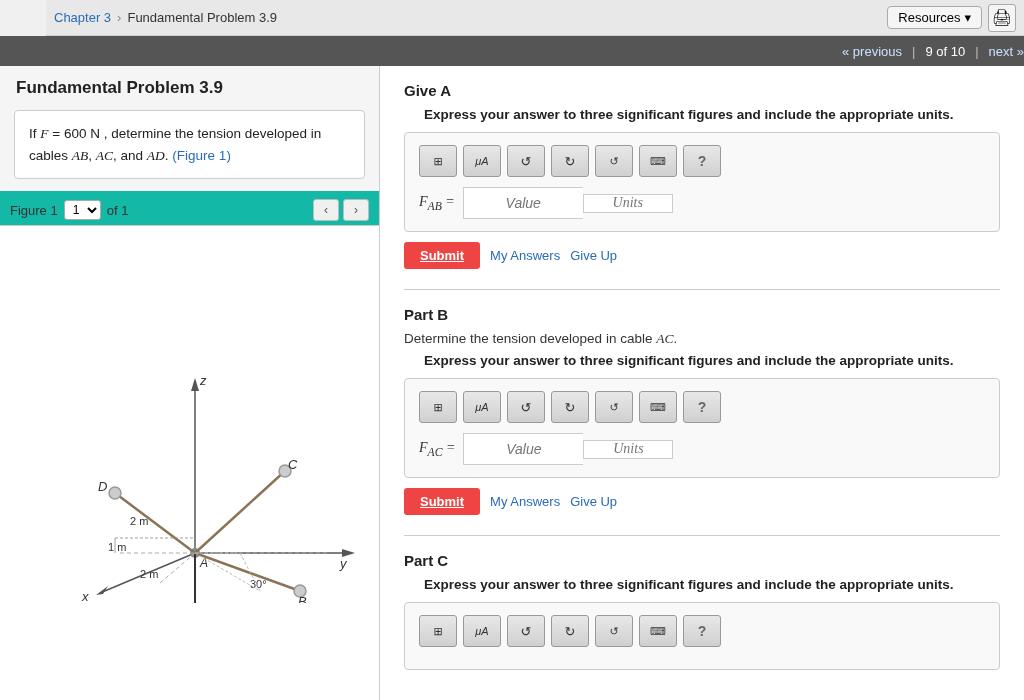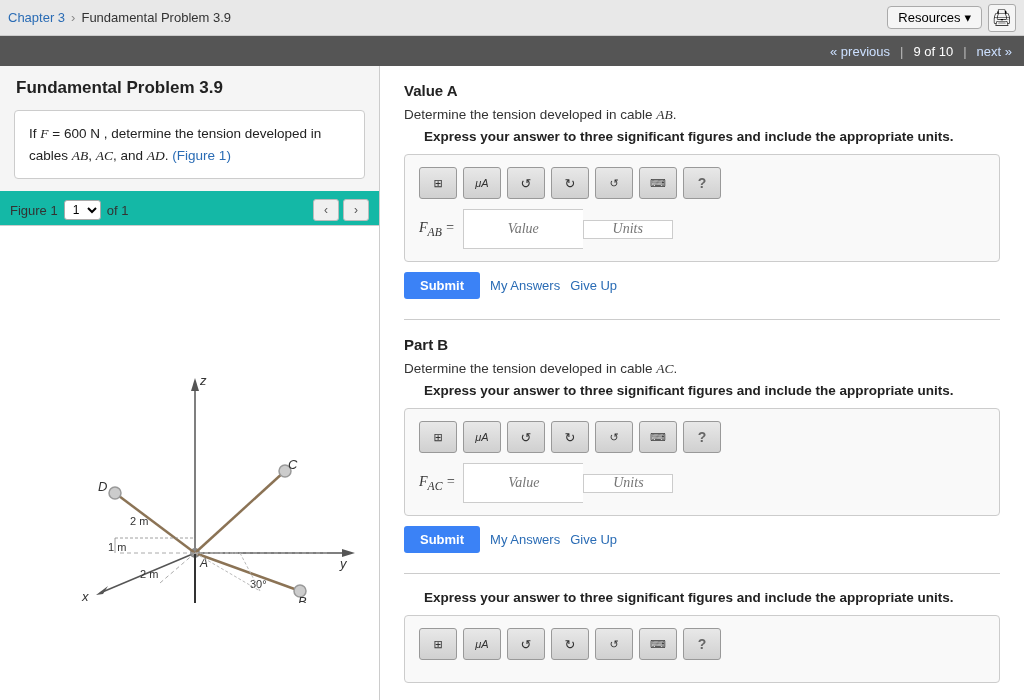--- a/index.html
+++ b/index.html
@@ -1,40 +1,40 @@
 <!DOCTYPE html>
 <html><head>
   <meta charset="utf-8">
   <style>
     * { box-sizing: border-box; margin: 0; padding: 0; }
     body { font-family: Arial, Helvetica, sans-serif; font-size: 14px; background: #f0f0f0; color: #333; width: 1024px; height: 700px; overflow: hidden; }
 
     
     #top-nav {
       display: flex; align-items: center; justify-content: space-between;
-      background: #e8e8e8; border-bottom: 1px solid #ccc; height: 36px; padding: 0 8px;
+      background: #e8e8e8; border-bottom: 1px solid #ccc; height: 36px; padding: 0 8px; margin-left: 46px;
     }
     #breadcrumb { display: flex; align-items: center; gap: 6px; }
     #chapter-link { color: #2a6cb5; text-decoration: none; font-size: 13px; cursor: pointer; }
     .breadcrumb-sep { color: #888; font-size: 13px; }
     #problem-title-nav { font-size: 13px; color: #333; }
     #nav-right { display: flex; align-items: center; gap: 6px; }
     #resources-btn {
       display: flex; align-items: center; border: 1px solid #aaa; border-radius: 4px;
       background: #f5f5f5; padding: 3px 10px; font-size: 13px; cursor: pointer; gap: 4px;
     }
     .arrow-btn {
       width: 28px; height: 28px; border: 1px solid #aaa; border-radius: 3px;
       background: #f5f5f5; cursor: pointer; display: flex; align-items: center; justify-content: center; font-size: 16px;
     }
 
     
     #pagination-bar {
       display: flex; align-items: center; justify-content: flex-end;
-      background: #555; color: #fff; height: 30px; padding: 0 12px; font-size: 13px; gap: 10px;
+      background: #555; color: #fff; height: 30px; padding: 0 0; font-size: 13px; gap: 10px;
     }
     #pagination-bar a { color: #cce0ff; text-decoration: none; cursor: pointer; }
     .page-sep { color: #bbb; }
 
     
     #main-layout { display: flex; height: calc(700px - 66px); }
 
     
     #left-panel {
       width: 380px; min-width: 380px; background: #f5f5f5;
@@ -95,36 +95,36 @@
       display: flex; align-items: center; justify-content: center; font-size: 13px; color: #333;
     }
     .toolbar-btn.grid-icon { font-size: 11px; }
     .toolbar-btn.mu-icon { font-size: 13px; font-style: italic; }
     .toolbar-btn.help-icon { font-size: 14px; font-weight: bold; color: #666; }
 
     
     .input-row { display: flex; align-items: center; gap: 0; }
     .eq-label { font-size: 14px; margin-right: 8px; color: #333; font-style: italic; font-family: "Times New Roman", serif; }
     .value-input {
-      width: 120px; height: 40px; border: 1px solid #ccc; background: #fff;
+      width: 120px; height: 32px; border: 1px solid #ccc; background: #fff;
       text-align: center; font-size: 14px; color: #aaa; font-style: italic;
-      border-right: none; font-family: Liberation Serif, serif;
+      border-right: none; font-family: Liberation Sans, sans-serif;
       outline: none; padding: 0 6px;
     }
     .units-input {
       width: 90px; height: 19px; border: 1px solid #ccc; background: #fff;
       text-align: center; font-size: 14px; color: #aaa; font-style: italic;
       font-family: "Times New Roman", serif; outline: none; padding: 0 6px;
     }
 
     
     .action-row { display: flex; align-items: center; gap: 10px; margin-top: 2px; }
     .submit-btn {
-      background: #3b82f6; color: #fff; border: none; border-radius: 3px;
-      padding: 6px 16px; font-size: 13px; cursor: pointer; font-weight: bold;
+      background: #ef4444; color: #fff; border: none; border-radius: 3px;
+      padding: 6px 16px; font-size: 13px; cursor: pointer; font-weight: bold; text-decoration: underline;
     }
     .my-answers-link { color: #2a6cb5; text-decoration: none; font-size: 13px; cursor: pointer; }
     .give-up-link { color: #2a6cb5; text-decoration: none; font-size: 13px; cursor: pointer; }
   </style>
 </head>
 <body>
 
 <div id="top-nav">
   <div id="breadcrumb">
     <a id="chapter-link">Chapter 3</a>
@@ -225,24 +225,21 @@
         <line x1="175" y1="230" x2="140" y2="260" stroke="#aaa" stroke-width="1" stroke-dasharray="4,3"></line>
 
         <polygon points="175,230 220,230 240,268" fill="none" stroke="#bbb" stroke-width="1" stroke-dasharray="3,2"></polygon>
       </svg>
     </div>
   </div>
 
   <div id="right-panel">
 
     <div class="part-section">
-      <div class="part-label">Value A</div>
-      <div class="part-description">
-        Determine the tension developed in cable <span style="font-style:italic;font-family:'Times New Roman',serif">AB</span>.
-      </div>
+      <div class="part-label">Give A</div>
       <div class="part-instruction">Express your answer to three significant figures and include the appropriate units.</div>
 
       <div class="answer-container">
         <div class="toolbar-row">
           <button class="toolbar-btn grid-icon">⊞</button>
           <button class="toolbar-btn mu-icon" style="font-size:11px;font-style:italic;">μA</button>
           <button class="toolbar-btn">↺</button>
           <button class="toolbar-btn">↻</button>
           <button class="toolbar-btn" style="font-size:11px;">↺</button>
           <button class="toolbar-btn" style="font-size:11px;">⌨</button>
@@ -295,20 +292,21 @@
       <div class="action-row">
         <button class="submit-btn">Submit</button>
         <a class="my-answers-link">My Answers</a>
         <a class="give-up-link">Give Up</a>
       </div>
     </div>
 
     <hr class="part-divider">
 
     <div class="part-section">
+      <div class="part-label">Part C</div>
       <div class="part-instruction">Express your answer to three significant figures and include the appropriate units.</div>
 
       <div class="answer-container">
         <div class="toolbar-row">
           <button class="toolbar-btn grid-icon">⊞</button>
           <button class="toolbar-btn mu-icon" style="font-size:11px;font-style:italic;">μA</button>
           <button class="toolbar-btn">↺</button>
           <button class="toolbar-btn">↻</button>
           <button class="toolbar-btn" style="font-size:11px;">↺</button>
           <button class="toolbar-btn" style="font-size:11px;">⌨</button>

